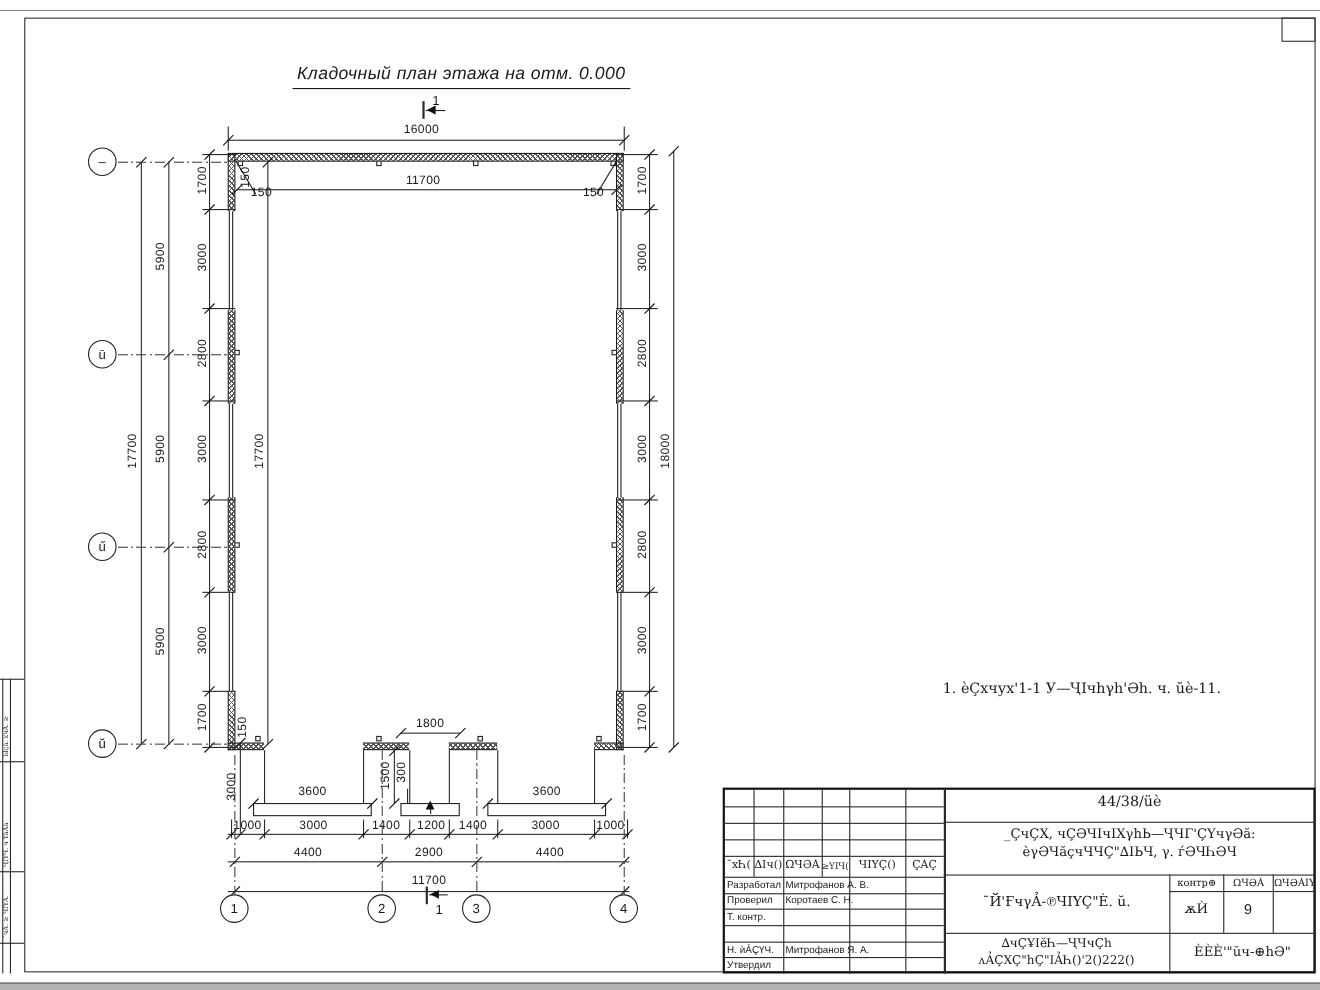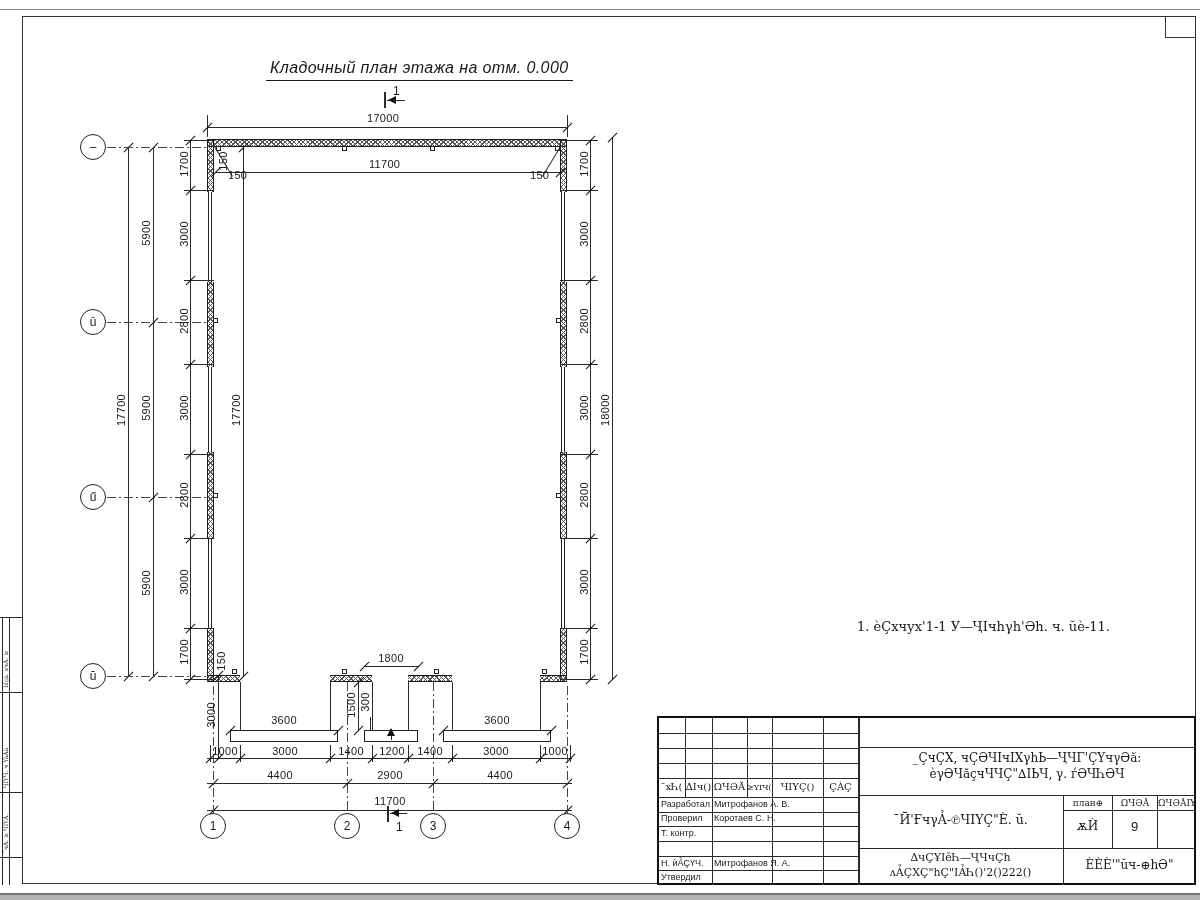--- a/index.html
+++ b/index.html
@@ -227,21 +227,21 @@
   <div class="axc" style="left:200px;top:813px">1</div>
   <div class="axc" style="left:334px;top:813px">2</div>
   <div class="axc" style="left:420px;top:813px">3</div>
   <div class="axc" style="left:554px;top:813px">4</div>
 
   <i class="vl" style="left:387px;top:806px;height:16px;width:2px"></i>
   <i class="hl" style="left:390px;top:813px;width:17px"></i>
   <i class="ahl" style="left:387px;top:809px"></i>
   <span class="secn" style="left:396px;top:820px">1</span>
 
-  <span class="dt" style="left:367px;top:112px">17000</span>
+  <span class="dt" style="left:367px;top:112px">16000</span>
   <span class="dt" style="left:369px;top:158px">11700</span>
   <span class="vt" style="left:201px;top:155px">150</span>
   <span class="dt" style="left:228px;top:169px">150</span>
   <span class="dt" style="left:530px;top:169px">150</span>
   <span class="vt" style="left:162px;top:158px">1700</span>
   <span class="vt" style="left:162px;top:228px">3000</span>
   <span class="vt" style="left:162px;top:315px">2800</span>
   <span class="vt" style="left:162px;top:402px">3000</span>
   <span class="vt" style="left:162px;top:489px">2800</span>
   <span class="vt" style="left:162px;top:576px">3000</span>
@@ -318,24 +318,25 @@
   <span class="st" style="left:661px;top:843px"></span>
   <span class="st" style="left:661px;top:858px">Н. ѝẢÇҮЧ.</span>
   <span class="st" style="left:661px;top:872px">Утвердил</span>
   <span class="st" style="left:714px;top:799px">Митрофанов А. В.</span>
   <span class="st" style="left:714px;top:813px">Коротаев С. Н.</span>
   <span class="st" style="left:714px;top:828px"></span>
   <span class="st" style="left:714px;top:843px"></span>
   <span class="st" style="left:714px;top:858px">Митрофанов Я. А.</span>
   <span class="st" style="left:714px;top:872px"></span>
 
+  <span class="bigc g" style="left:858px;top:722px;width:338px;font-size:13px">44/38/üè</span>
   <span class="bigc g" style="left:858px;top:751px;width:338px;font-size:12px">_ÇчÇХ, чÇƏЧIчIХγhЬ—ҶЧΓ'ÇΥчγƏă:</span>
   <span class="bigc g" style="left:858px;top:767px;width:338px;font-size:12px">ѐγƏЧăçчЧЧÇ"∆IЬЧ, γ. ѓƏЧҺƏЧ</span>
   <span class="bigc g" style="left:858px;top:812px;width:205px;font-size:12.5px">¯Й'ҒчγẢ-℗ЧIҮÇ"È. ŭ.</span>
-  <span class="cc g" style="left:1064px;top:798px;width:48px;font-size:9px">план⊕</span>
+  <span class="cc g" style="left:1064px;top:798px;width:48px;font-size:9px">контр⊕</span>
   <span class="cc g" style="left:1113px;top:798px;width:44px;font-size:9px">ΩЧƏĂ</span>
   <span class="cc g" style="left:1158px;top:798px;width:38px;font-size:9px">ΩЧƏĂIҮ</span>
   <span class="bigc g" style="left:1063px;top:819px;width:49px;font-size:12px">ѫЍ</span>
   <span class="bigc" style="left:1112px;top:819px;width:45px;font-size:13px">9</span>
   <span class="bigc" style="left:1157px;top:819px;width:39px;font-size:13px"></span>
   <span class="bigc g" style="left:858px;top:851px;width:205px;font-size:11px">∆чÇҰIĕҺ—ҶЧчÇh</span>
   <span class="bigc g" style="left:858px;top:866px;width:205px;font-size:11px">ʌẢÇХÇ"hÇ"IẢҺ()'2()222()</span>
   <span class="bigc g" style="left:1063px;top:858px;width:133px;font-size:12px">ÈÈÈ'"ŭч-⊕hƏ"</span>
 
 </div>

